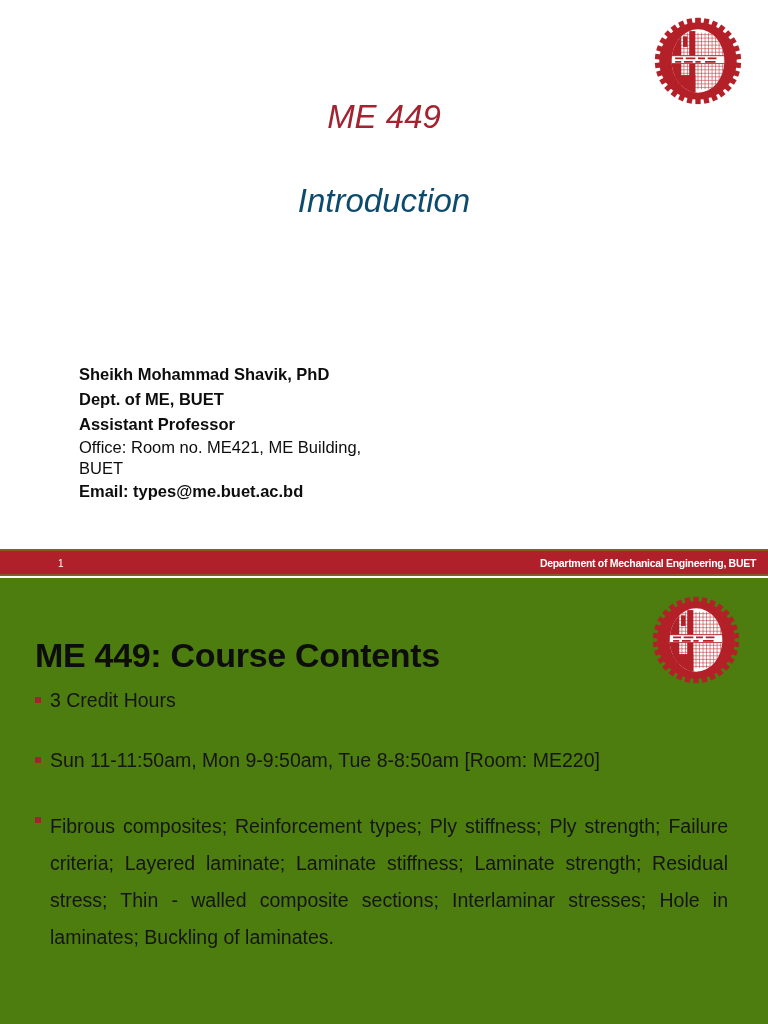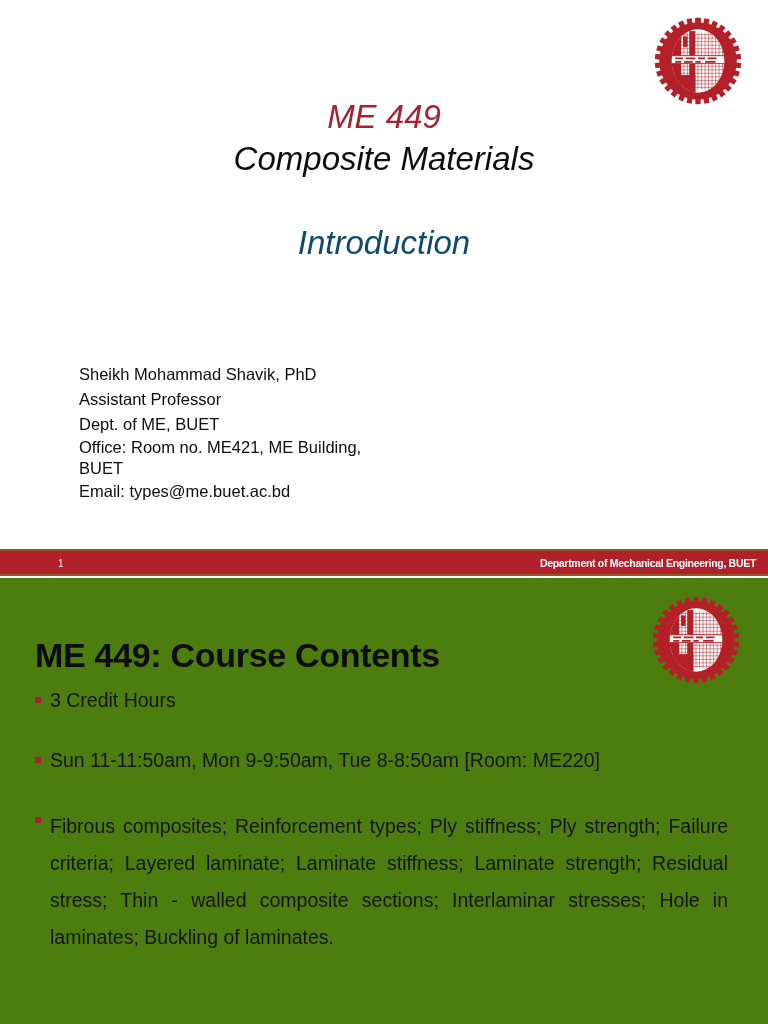--- a/index.html
+++ b/index.html
@@ -71,21 +71,21 @@
 
   .author-block {
     position: absolute;
     left: 79px;
     top: 362px;
     width: 430px;
     font-size: 16.5px;
     line-height: 25px;
     color: #0d0d0d;
   }
-  .author-block .ab-line { display: block; }
+  .author-block .ab-line { display: block; font-weight: bold; }
   .author-block .ab-line-tight {
     display: block;
     line-height: 21px;
   }
 
   
   .footerbar {
     position: absolute;
     left: 0;
     top: 549px;
@@ -272,29 +272,28 @@
               <rect x="47" y="50" width="6" height="2"></rect>
               <rect x="58" y="50" width="12" height="2"></rect>
             </g>
           </g>
         </g>
       </svg>
     </span>
 
     <div class="title-block">
       <div class="t-line1">ME 449</div>
-      <div class="t-line2">Composite Materials</div>
       <div class="t-spacer"></div>
       <div class="t-line3">Introduction</div>
     </div>
 
     <div class="author-block">
       <span class="ab-line">Sheikh Mohammad Shavik, PhD</span>
+      <span class="ab-line">Dept. of ME, BUET</span>
       <span class="ab-line">Assistant Professor</span>
-      <span class="ab-line">Dept. of ME, BUET</span>
       <span class="ab-line-tight">Office: Room no. ME421, ME Building,</span>
       <span class="ab-line-tight">BUET</span>
       <span class="ab-line">Email: types@me.buet.ac.bd</span>
     </div>
   </section>
 
   <div class="footerbar">
     <span class="fb-page">1</span>
     <span class="fb-course">ME449</span>
     <span class="fb-dept">Department of Mechanical Engineering, BUET</span>

